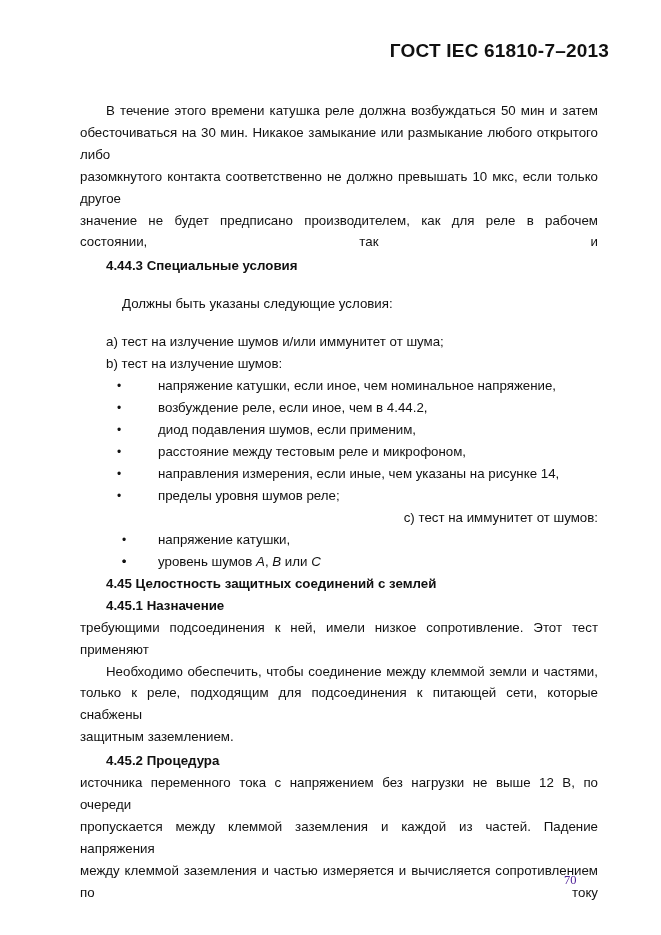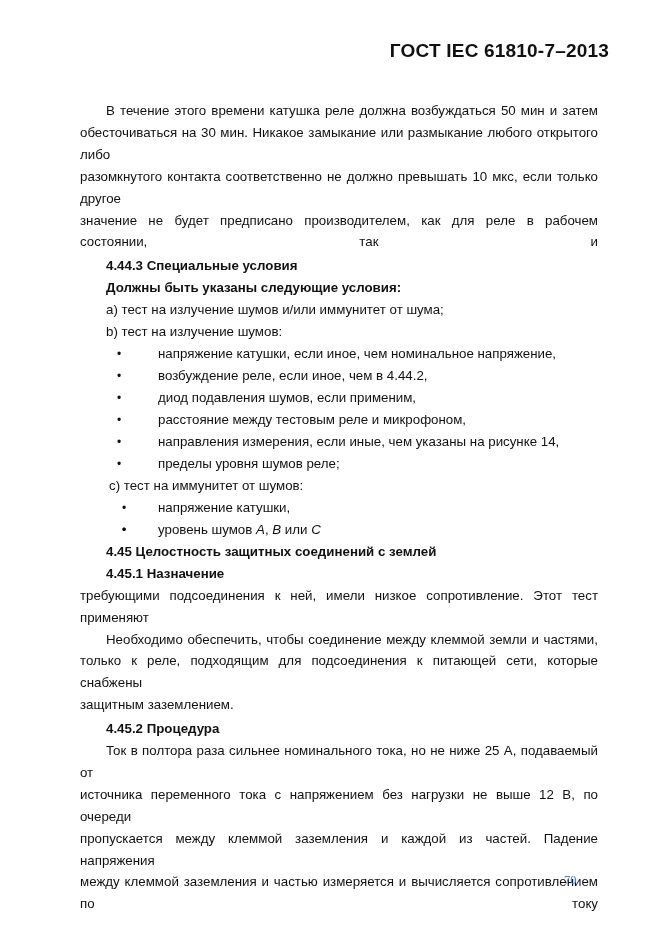--- a/index.html
+++ b/index.html
@@ -6,28 +6,28 @@
   body { width: 661px; height: 935px; position: relative; overflow: hidden;
          font-family: "Liberation Sans", sans-serif; color: #111111; }
   .page { position: absolute; left: 0; top: 0; width: 661px; height: 764px; background: #fff; }
   .header-title { position: absolute; right: 52px; top: 40px; font-size: 19px; font-weight: bold;
                   letter-spacing: 0.2px; color: #111; }
   .body-text { position: absolute; left: 80px; width: 518px; font-size: 13.3px; line-height: 21.9px; }
   .p { margin: 0; text-align: justify; text-align-last: left; }
   .indent { text-indent: 26px; }
   .jl { text-align-last: justify; }
   .h { font-weight: bold; margin: 0; padding-left: 26px; line-height: 21.9px; }
-  .plain { margin: 0; padding-left: 26px; font-weight: bold; }
+  .plain { margin: 16px; padding-left: 26px; }
   .list-letter { margin: 0; padding-left: 26px; }
-  .list-letter.c { padding-left: 29px; }
+  .list-letter.c { padding-left: 29px; text-align: right; }
   .bullet { margin: 0; position: relative; padding-left: 78px; line-height: 22px; }
   .bullet .dot { position: absolute; left: 37px; top: 0; font-size: 12px; }
   .bullet.c-item .dot { left: 42px; }
   .page-number { position: absolute; left: 564px; top: 873px; font-family: "Liberation Serif", serif;
-                 font-size: 12.5px; color: #3b82f6; }
+                 font-size: 12.5px; color: #4c1d95; }
   i { font-style: italic; }
 </style>
 </head>
 <body>
 
 <div class="page">
 
   <div class="header-title">ГОСТ IEC 61810-7–2013</div>
 
   <div class="body-text" style="top:100px;">
@@ -67,21 +67,20 @@
     <div>
       <p class="p jl">требующими подсоединения к ней, имели низкое сопротивление. Этот тест применяют</p>
       <p class="p indent jl">Необходимо обеспечить, чтобы соединение между клеммой земли и частями,</p>
       <p class="p jl">только к реле, подходящим для подсоединения к  питающей сети, которые снабжены</p>
       <p class="p">защитным заземлением.</p>
     </div>
 
     <p class="h" style="margin-top:2px;">4.45.2 Процедура</p>
 
     <div>
-      <p class="p indent jl">Ток в полтора раза сильнее номинального тока, но не ниже 25 А, подаваемый от</p>
       <p class="p jl">источника переменного тока с напряжением без нагрузки не выше 12 В, по очереди</p>
       <p class="p jl">пропускается между клеммой заземления и каждой из частей. Падение напряжения</p>
       <p class="p jl">между клеммой заземления и частью измеряется и вычисляется сопротивлением по току</p>
 
     </div>
 
   </div>
 
   <div class="page-number">70</div>
 </div>

